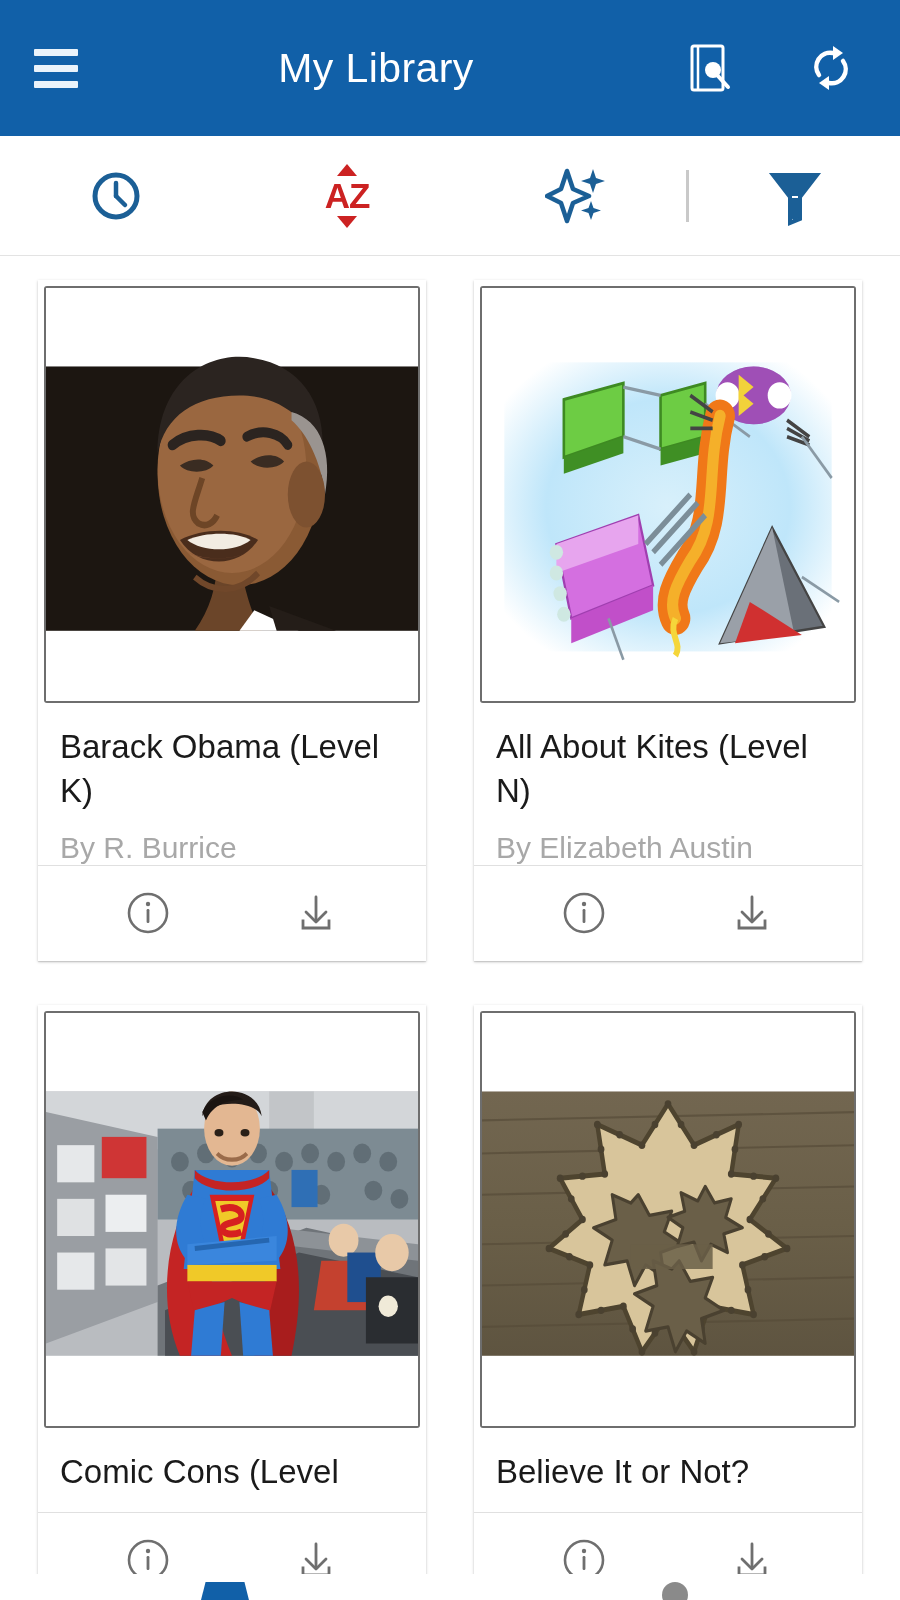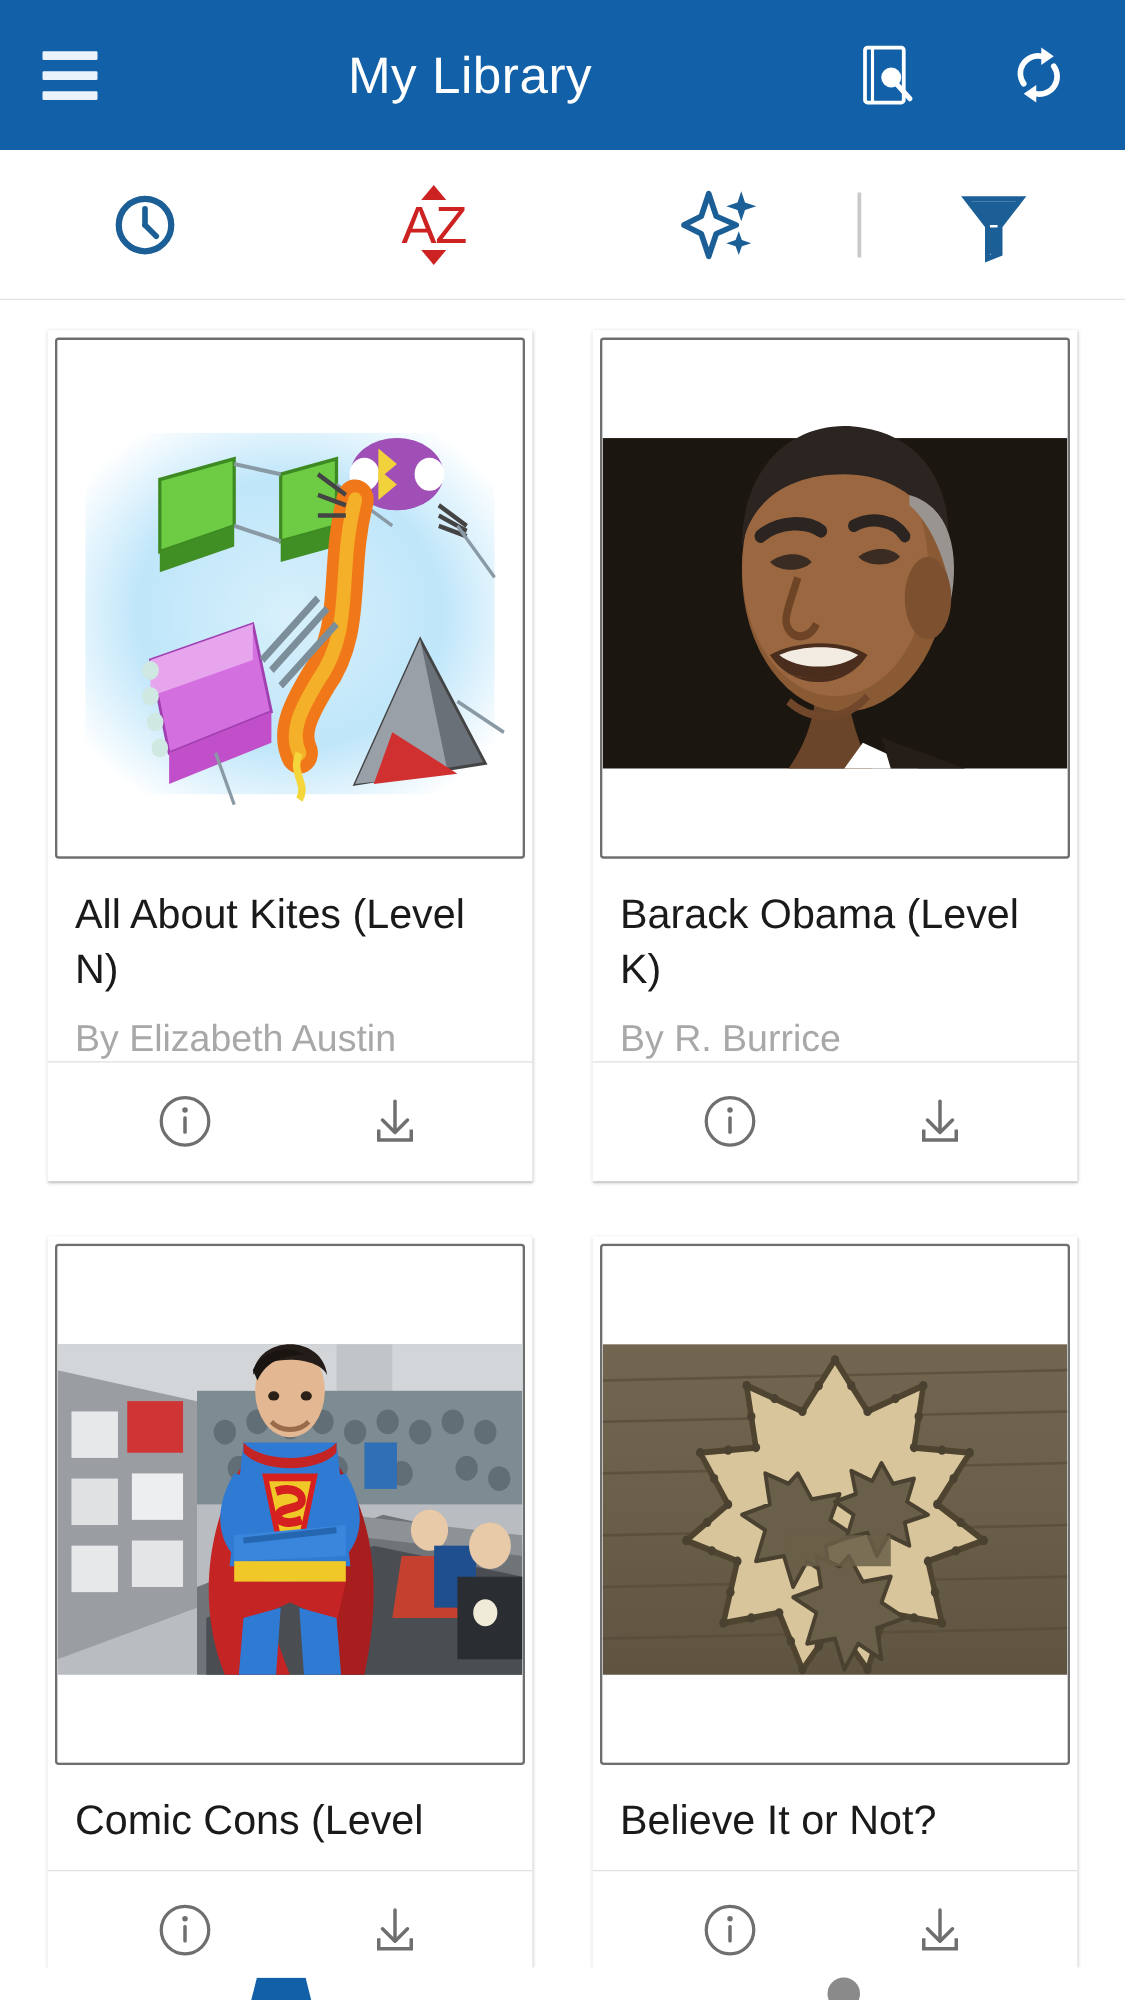--- a/index.html
+++ b/index.html
@@ -17,21 +17,21 @@
     position: relative;
     width: 900px;
     height: 1600px;
     background: #ffffff;
     overflow: hidden;
   }
 
   
   .appbar {
     position: relative;
-    height: 120px;
+    height: 136px;
     background: #1160a8;
     display: flex;
     align-items: center;
     padding: 12px 26px;
   }
   .appbar-menu {
     width: 62px;
     height: 62px;
     display: flex;
     flex-direction: column;
@@ -114,22 +114,22 @@
   .az-icon {
     position: relative;
     width: 60px;
     height: 64px;
     display: flex;
     align-items: center;
     justify-content: center;
   }
   .az-icon .az-text {
     color: #cc2222;
-    font-size: 42px;
-    font-weight: 400;
+    font-size: 35px;
+    font-weight: 700;
     letter-spacing: -1px;
     line-height: 1;
   }
   .az-icon .tri {
     position: absolute;
     left: 50%;
     transform: translateX(-50%);
     width: 0; height: 0;
     border-left: 10px solid transparent;
     border-right: 10px solid transparent;
@@ -322,20 +322,79 @@
       <svg width="60" height="62" viewBox="0 0 60 62">
         <path d="M 8 10 L 52 10 L 35 32 L 35 54 L 25 58 L 25 32 Z" fill="none" stroke="#1b5f96" stroke-width="4"></path>
         <path d="M 10 12 L 50 12 L 34 31 L 26 31 Z" fill="#1b5f96"></path>
         <path d="M 26 33 L 34 33 L 34 52 L 29 57 L 26 52 Z" fill="#1b5f96"></path>
       </svg>
     </div>
 
   </div>
 
   <div class="grid">
+
+    <div class="card">
+      <div class="cover-frame">
+        <div class="cover-art">
+          <svg class="art-photo" viewBox="0 0 100 100" preserveAspectRatio="none">
+            <rect x="0" y="0" width="100" height="100" fill="#ffffff"></rect>
+            <rect x="0" y="19" width="100" height="64" fill="#1c1611"></rect>
+            <g>
+
+              <path d="M52 66 C 54 76, 56 80, 58 83 L 40 83 C 44 78, 46 72, 46 66 Z" fill="#6b4529"></path>
+              <path d="M56 78 L 68 83 L 52 83 Z" fill="#ffffff"></path>
+              <path d="M60 77 L 78 83 L 62 83 Z" fill="#241d18"></path>
+
+              <ellipse cx="52" cy="45" rx="22" ry="27" fill="#8a5a34"></ellipse>
+              <ellipse cx="50" cy="44" rx="20" ry="25" fill="#9a6740"></ellipse>
+
+              <path d="M30 40 C 30 22, 44 15, 56 17 C 70 19, 76 30, 74 42 C 72 33, 64 26, 52 26 C 40 26, 32 31, 30 40 Z" fill="#2b2420"></path>
+              <path d="M66 30 C 74 32, 77 40, 75 50 C 74 42, 70 35, 66 32 Z" fill="#9a9490"></path>
+
+              <ellipse cx="70" cy="50" rx="5" ry="8" fill="#7d5130"></ellipse>
+
+              <path d="M34 38 C 38 35, 44 35, 47 37" stroke="#2b2420" stroke-width="2.6" fill="none" stroke-linecap="round"></path>
+              <path d="M54 36 C 58 34, 63 35, 65 38" stroke="#2b2420" stroke-width="2.4" fill="none" stroke-linecap="round"></path>
+
+              <path d="M36 43 C 39 41, 43 41, 45 43 C 43 45, 38 45, 36 43 Z" fill="#3a2c22"></path>
+              <path d="M55 42 C 58 40, 62 40, 64 42 C 62 44, 57 44, 55 42 Z" fill="#3a2c22"></path>
+
+              <path d="M42 46 C 40 52, 38 55, 41 57 C 43 58, 45 57, 46 55" fill="none" stroke="#6d4526" stroke-width="1.6"></path>
+
+              <path d="M36 61 C 42 58, 52 58, 57 61 C 52 68, 41 68, 36 61 Z" fill="#4a2d1c"></path>
+              <path d="M38 61 C 43 59, 51 59, 55 61 C 51 64, 42 64, 38 61 Z" fill="#f2ece2"></path>
+              <path d="M38 64 C 43 66, 50 66, 54 64 C 50 66, 42 66, 38 64 Z" fill="#8a5438"></path>
+
+              <path d="M40 70 C 45 74, 52 74, 57 69" fill="none" stroke="#70472a" stroke-width="1.5"></path>
+            </g>
+          </svg>
+        </div>
+      </div>
+      <div class="card-text">
+        <div class="book-title">Barack Obama (Level K)</div>
+        <div class="book-author">By R. Burrice</div>
+      </div>
+      <div class="card-actions">
+        <div class="action-icon">
+          <svg width="50" height="50" viewBox="0 0 50 50">
+            <circle cx="25" cy="25" r="19" fill="none" stroke="#6f6f6f" stroke-width="2.6"></circle>
+            <circle cx="25" cy="16" r="2.2" fill="#6f6f6f"></circle>
+            <rect x="23.6" y="21" width="2.8" height="14" rx="1.2" fill="#6f6f6f"></rect>
+          </svg>
+        </div>
+        <div class="action-icon">
+          <svg width="50" height="50" viewBox="0 0 50 50">
+            <line x1="25" y1="9" x2="25" y2="32" stroke="#6f6f6f" stroke-width="2.8" stroke-linecap="round"></line>
+            <polyline points="15,24 25,34 35,24" fill="none" stroke="#6f6f6f" stroke-width="2.8" stroke-linecap="round" stroke-linejoin="round"></polyline>
+            <polyline points="12,33 12,40 38,40 38,33" fill="none" stroke="#6f6f6f" stroke-width="2.8" stroke-linecap="square"></polyline>
+          </svg>
+        </div>
+      </div>
+    </div>
 
     <div class="card">
       <div class="cover-frame">
         <div class="cover-art">
           <svg class="art-kites" viewBox="0 0 100 100" preserveAspectRatio="none">
             <defs>
               <radialGradient id="skyg" cx="50%" cy="50%" r="62%">
                 <stop offset="0%" stop-color="#d8f0fb"></stop>
                 <stop offset="60%" stop-color="#bfe6fa"></stop>
                 <stop offset="100%" stop-color="#ffffff"></stop>
@@ -386,79 +445,20 @@
               <path d="M78 58 L84 84 L64 86 Z" fill="#9aa0a8"></path>
               <path d="M72 76 L86 84 L68 86 Z" fill="#d03030"></path>
               <line x1="86" y1="70" x2="96" y2="76" stroke="#8a9aa5" stroke-width="0.7"></line>
             </g>
           </svg>
         </div>
       </div>
       <div class="card-text">
         <div class="book-title">All About Kites (Level N)</div>
         <div class="book-author">By Elizabeth Austin</div>
-      </div>
-      <div class="card-actions">
-        <div class="action-icon">
-          <svg width="50" height="50" viewBox="0 0 50 50">
-            <circle cx="25" cy="25" r="19" fill="none" stroke="#6f6f6f" stroke-width="2.6"></circle>
-            <circle cx="25" cy="16" r="2.2" fill="#6f6f6f"></circle>
-            <rect x="23.6" y="21" width="2.8" height="14" rx="1.2" fill="#6f6f6f"></rect>
-          </svg>
-        </div>
-        <div class="action-icon">
-          <svg width="50" height="50" viewBox="0 0 50 50">
-            <line x1="25" y1="9" x2="25" y2="32" stroke="#6f6f6f" stroke-width="2.8" stroke-linecap="round"></line>
-            <polyline points="15,24 25,34 35,24" fill="none" stroke="#6f6f6f" stroke-width="2.8" stroke-linecap="round" stroke-linejoin="round"></polyline>
-            <polyline points="12,33 12,40 38,40 38,33" fill="none" stroke="#6f6f6f" stroke-width="2.8" stroke-linecap="square"></polyline>
-          </svg>
-        </div>
-      </div>
-    </div>
-
-    <div class="card">
-      <div class="cover-frame">
-        <div class="cover-art">
-          <svg class="art-photo" viewBox="0 0 100 100" preserveAspectRatio="none">
-            <rect x="0" y="0" width="100" height="100" fill="#ffffff"></rect>
-            <rect x="0" y="19" width="100" height="64" fill="#1c1611"></rect>
-            <g>
-
-              <path d="M52 66 C 54 76, 56 80, 58 83 L 40 83 C 44 78, 46 72, 46 66 Z" fill="#6b4529"></path>
-              <path d="M56 78 L 68 83 L 52 83 Z" fill="#ffffff"></path>
-              <path d="M60 77 L 78 83 L 62 83 Z" fill="#241d18"></path>
-
-              <ellipse cx="52" cy="45" rx="22" ry="27" fill="#8a5a34"></ellipse>
-              <ellipse cx="50" cy="44" rx="20" ry="25" fill="#9a6740"></ellipse>
-
-              <path d="M30 40 C 30 22, 44 15, 56 17 C 70 19, 76 30, 74 42 C 72 33, 64 26, 52 26 C 40 26, 32 31, 30 40 Z" fill="#2b2420"></path>
-              <path d="M66 30 C 74 32, 77 40, 75 50 C 74 42, 70 35, 66 32 Z" fill="#9a9490"></path>
-
-              <ellipse cx="70" cy="50" rx="5" ry="8" fill="#7d5130"></ellipse>
-
-              <path d="M34 38 C 38 35, 44 35, 47 37" stroke="#2b2420" stroke-width="2.6" fill="none" stroke-linecap="round"></path>
-              <path d="M54 36 C 58 34, 63 35, 65 38" stroke="#2b2420" stroke-width="2.4" fill="none" stroke-linecap="round"></path>
-
-              <path d="M36 43 C 39 41, 43 41, 45 43 C 43 45, 38 45, 36 43 Z" fill="#3a2c22"></path>
-              <path d="M55 42 C 58 40, 62 40, 64 42 C 62 44, 57 44, 55 42 Z" fill="#3a2c22"></path>
-
-              <path d="M42 46 C 40 52, 38 55, 41 57 C 43 58, 45 57, 46 55" fill="none" stroke="#6d4526" stroke-width="1.6"></path>
-
-              <path d="M36 61 C 42 58, 52 58, 57 61 C 52 68, 41 68, 36 61 Z" fill="#4a2d1c"></path>
-              <path d="M38 61 C 43 59, 51 59, 55 61 C 51 64, 42 64, 38 61 Z" fill="#f2ece2"></path>
-              <path d="M38 64 C 43 66, 50 66, 54 64 C 50 66, 42 66, 38 64 Z" fill="#8a5438"></path>
-
-              <path d="M40 70 C 45 74, 52 74, 57 69" fill="none" stroke="#70472a" stroke-width="1.5"></path>
-            </g>
-          </svg>
-        </div>
-      </div>
-      <div class="card-text">
-        <div class="book-title">Barack Obama (Level K)</div>
-        <div class="book-author">By R. Burrice</div>
       </div>
       <div class="card-actions">
         <div class="action-icon">
           <svg width="50" height="50" viewBox="0 0 50 50">
             <circle cx="25" cy="25" r="19" fill="none" stroke="#6f6f6f" stroke-width="2.6"></circle>
             <circle cx="25" cy="16" r="2.2" fill="#6f6f6f"></circle>
             <rect x="23.6" y="21" width="2.8" height="14" rx="1.2" fill="#6f6f6f"></rect>
           </svg>
         </div>
         <div class="action-icon">

